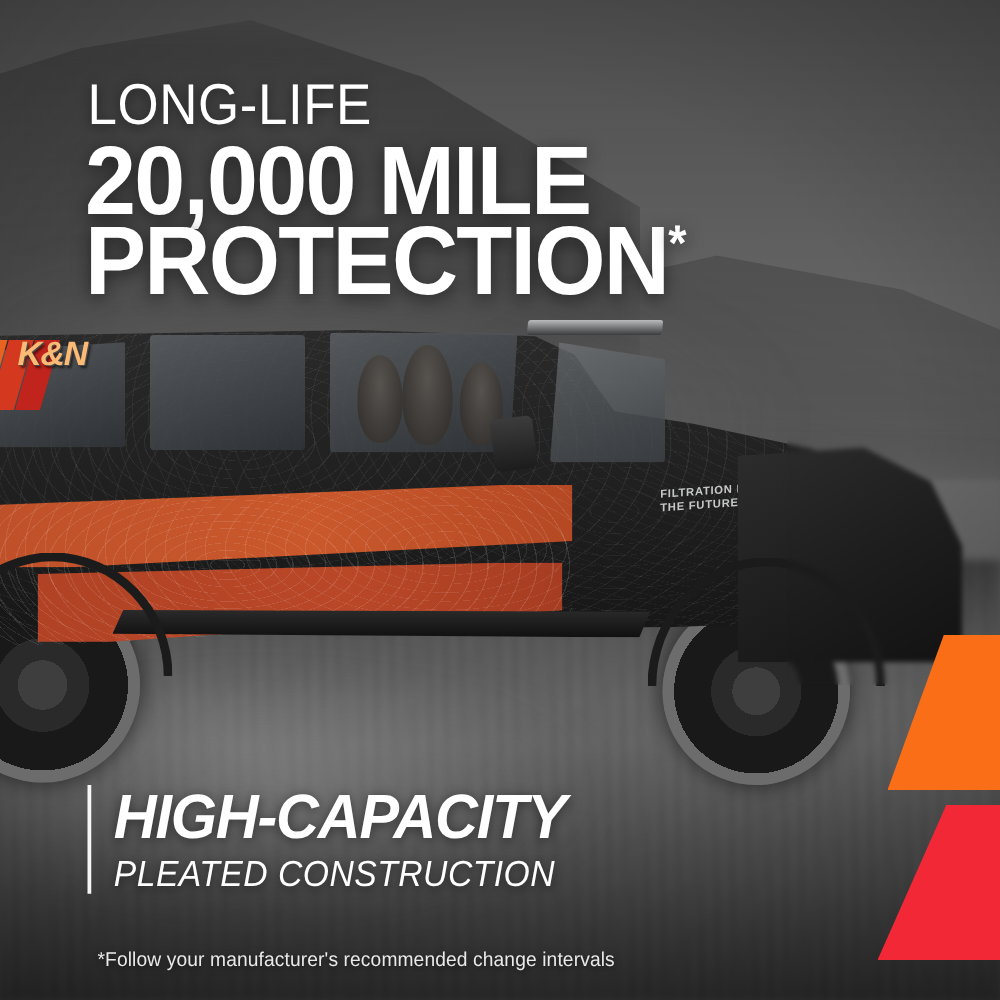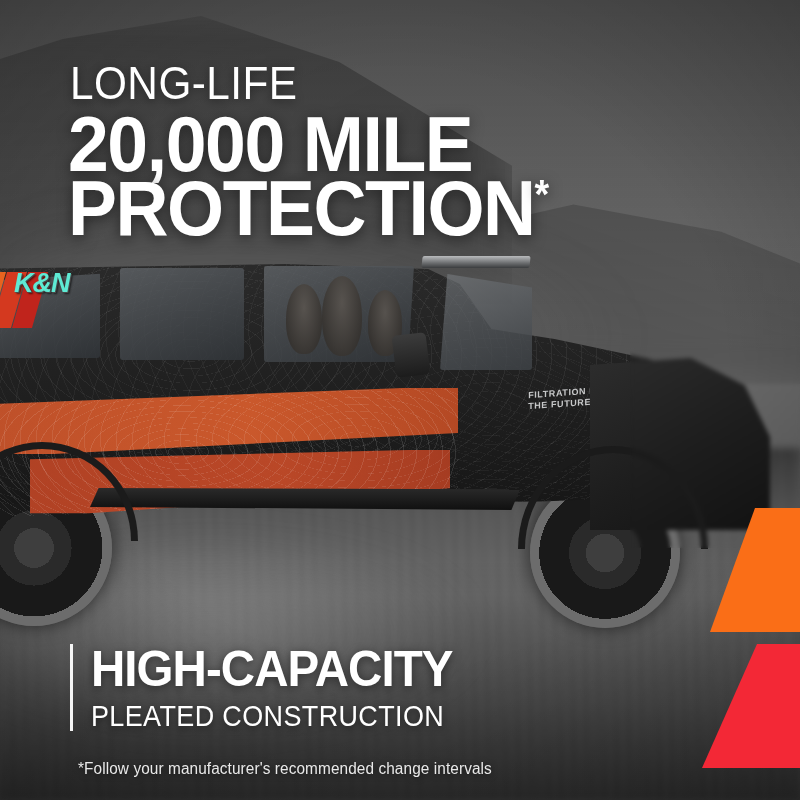--- a/index.html
+++ b/index.html
@@ -221,21 +221,21 @@
   .kn-stripe {
     position: absolute; top: 0; width: 20px; height: 100%;
     transform: skewX(-16deg);
   }
   .kn-stripe.s1 { left: 0px;  background: #e8631f; }
   .kn-stripe.s2 { left: 21px; background: #d4391f; }
   .kn-stripe.s3 { left: 42px; background: #c0241c; }
   .kn-mark {
     position: absolute;
     left: 36px; top: 2px;
-    color: #5eead4;
+    color: #fdba74;
     font-family: "Liberation Sans", sans-serif;
     font-weight: bold;
     font-size: 27px;
     line-height: 26px;
     font-style: italic;
     letter-spacing: -1px;
     text-shadow: 1px 1px 0 #4a4a4a, 2px 2px 2px rgba(0,0,0,.6);
   }
 
   
@@ -292,23 +292,24 @@
   .asterisk-sup {
     font-size: 40px;
     vertical-align: super;
     line-height: 0;
     letter-spacing: 0;
   }
 
   
   #subhead-block {
     position: absolute;
-    left: 70px; top: 644px;
+    left: 70px; top: 628px;
     display: flex;
     align-items: stretch;
+    font-style: italic;
   }
   #subhead-rule {
     width: 3px;
     background: #ffffff;
     margin-right: 18px;
     min-height: 80px;
     opacity: .95;
   }
   .subhead-lines { display: flex; flex-direction: column; justify-content: center; }
   .subhead-main {

